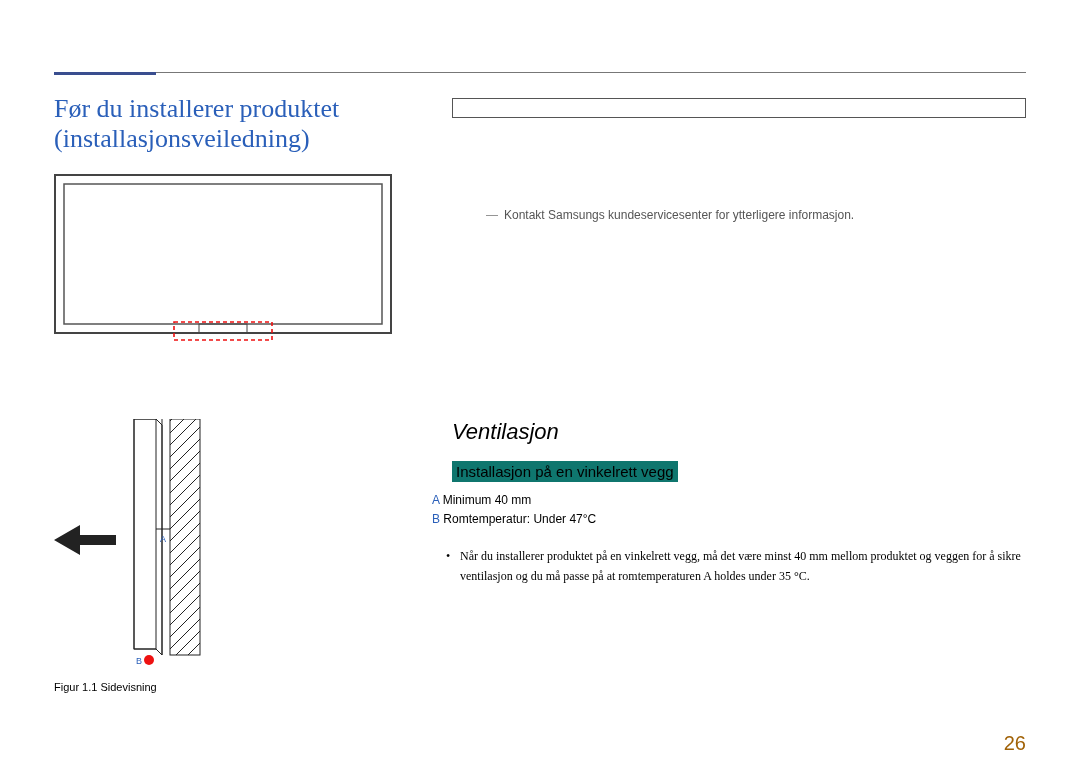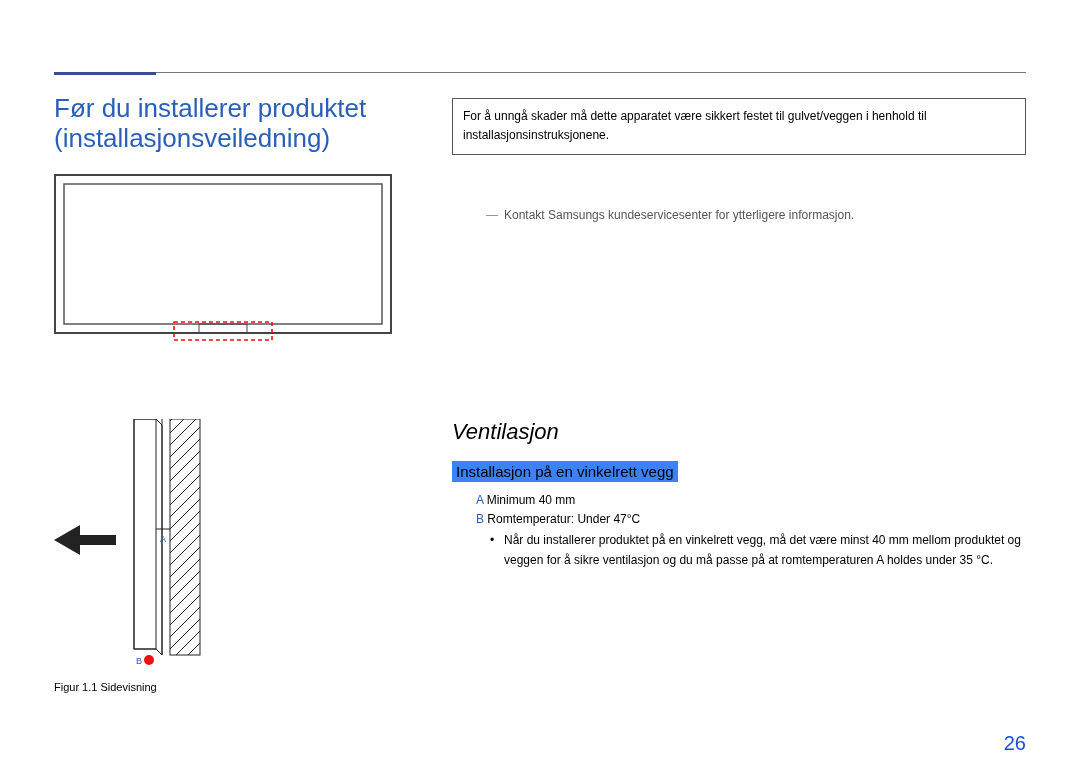--- a/index.html
+++ b/index.html
@@ -17,20 +17,21 @@
   .page-rule-long {
     position: absolute; top: 72px; left: 156px; right: 54px;
     height: 1px; background: #777;
   }
   .main-heading {
     position: absolute; top: 94px; left: 54px;
     width: 380px;
     font-size: 26px; font-weight: 400;
     color: #2a5fb9;
     line-height: 1.15;
+    font-family: Liberation Serif, serif;
   }
   .tv-figure {
     position: absolute; top: 174px; left: 54px;
     width: 338px; height: 170px;
   }
   .infobox {
     position: absolute; top: 98px; left: 452px; right: 54px;
     border: 1px solid #555; padding: 8px 10px 10px 10px;
     font-size: 12px; line-height: 1.55;
   }
@@ -42,41 +43,41 @@
     font-size: 12px; color: #555; line-height: 1.5; padding-left: 34px;
   }
   .note-line .dash { color: #888; margin-right: 6px; }
   .section-h2 {
     position: absolute; top: 419px; left: 452px;
     font-size: 22px; font-weight: 400; font-style: italic;
   }
   .section-h3 {
     position: absolute; top: 461px; left: 452px;
     font-size: 15px; font-weight: 400;
-    background: #3b82f6; padding: 2px 4px;
+    background: #0f766e; padding: 2px 4px;
   }
   .specs {
-    position: absolute; top: 491px; left: 476px; right: 54px;
+    position: absolute; top: 491px; left: 432px; right: 54px;
     font-size: 12px; line-height: 1.6;
   }
   .specs .a-label { color: #2a5fb9; }
   .specs .b-label { color: #2a5fb9; }
-  .specs ul { list-style: none; padding-left: 28px; margin-top: 2px; }
+  .specs ul { list-style: none; padding-left: 28px; margin-top: 18px; font-family: Liberation Serif, serif; }
   .specs li::before { content: "•"; display: inline-block; width: 14px; margin-left: -14px; }
   .side-figure {
     position: absolute; top: 419px; left: 54px;
     width: 155px;
   }
   .side-caption {
     position: absolute; top: 681px; left: 54px;
     font-size: 11px;
   }
   .page-number {
     position: absolute; bottom: 8px; right: 54px;
-    font-size: 20px; color: #1d4ed8;
+    font-size: 20px; color: #a16207;
   }
 </style>
 </head>
 <body>
 
 <div class="page-rule-short"></div>
 <div class="page-rule-long"></div>
 
 <h1 class="main-heading">Før du installerer produktet (installasjonsveiledning)</h1>
 
@@ -131,21 +132,20 @@
     <line x1="102" y1="110" x2="116" y2="110" stroke="#222" stroke-width="1"></line>
     <text x="106" y="123" font-size="9" fill="#2a5fb9">A</text>
 
     <circle cx="95" cy="241" r="5" fill="#e11"></circle>
     <text x="82" y="245" font-size="9" fill="#2a5fb9">B</text>
   </svg>
 </div>
 <div class="side-caption">Figur 1.1 Sidevisning</div>
 
 <div class="infobox">
-  <div>For å unngå skader må dette apparatet være sikkert festet til gulvet/veggen i henhold til installasjonsinstruksjonene.</div>
 </div>
 
 <div class="note-line">
   <span class="dash">―</span><span>Kontakt Samsungs kundeservicesenter for ytterligere informasjon.</span>
 </div>
 
 <h2 class="section-h2">Ventilasjon</h2>
 <h3 class="section-h3">Installasjon på en vinkelrett vegg</h3>
 
 <div class="specs">

